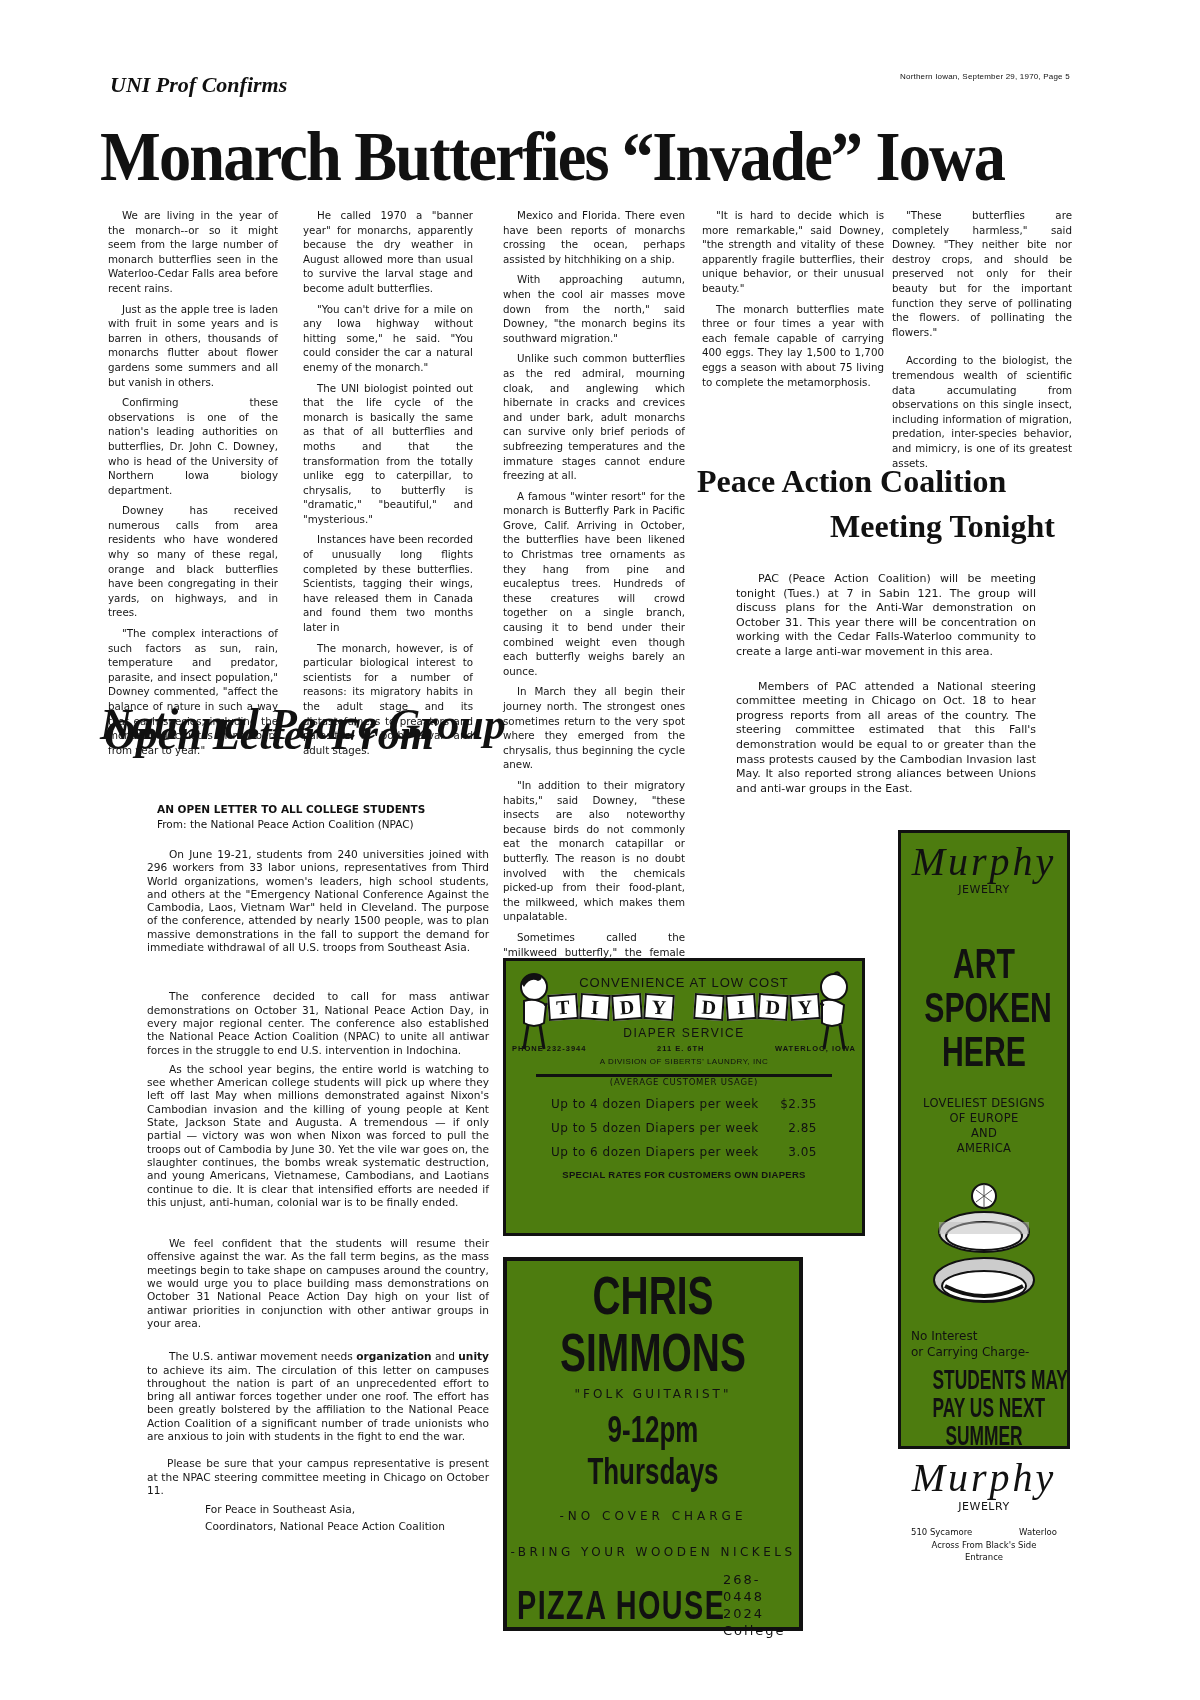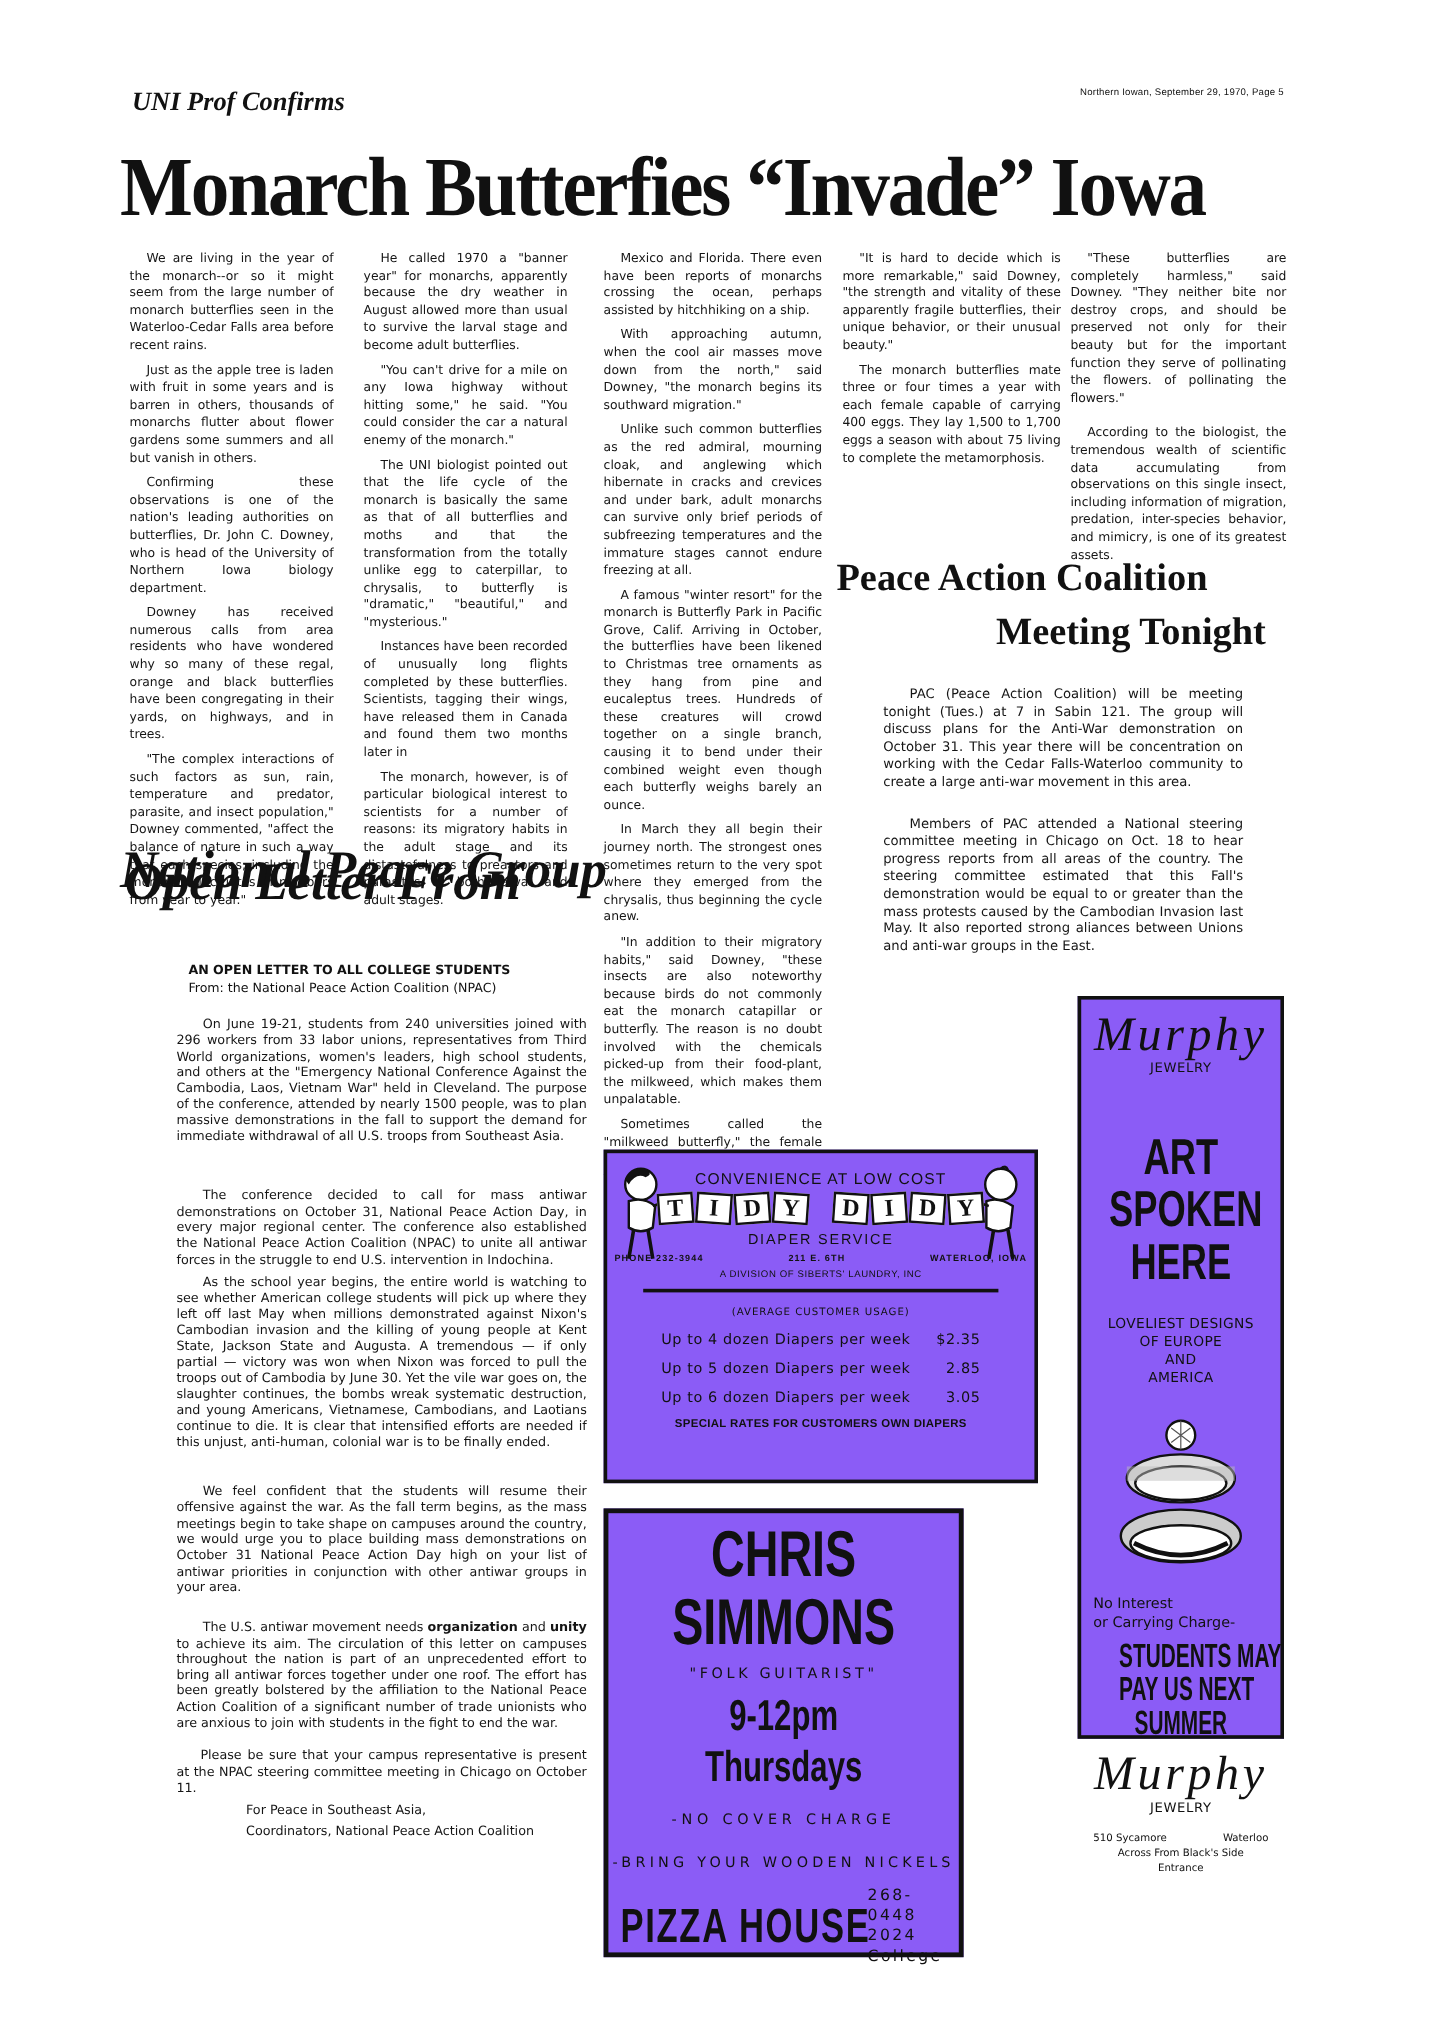--- a/index.html
+++ b/index.html
@@ -7,21 +7,21 @@
   body { position: relative; font-family: "DejaVu Sans", sans-serif; color: #111; }
   .abs { position: absolute; }
   .txt { font-family: "DejaVu Sans", sans-serif; font-size: 10.3px; line-height: 14.6px; text-align: justify; color: #151515; }
   .txt p { text-indent: 14px; margin-bottom: 6px; }
   .kicker { font-family: "Liberation Serif", serif; font-style: italic; font-weight: bold; font-size: 22px; }
   .masthead { font-family: "Liberation Sans", sans-serif; font-size: 8px; letter-spacing: 0.2px; }
   .headline { font-family: "Liberation Serif", serif; font-weight: bold; font-size: 70px; letter-spacing: -2px; line-height: 74px; transform: scaleX(0.92); transform-origin: left top; white-space: nowrap; }
   .open-head { font-family: "Liberation Serif", serif; font-weight: bold; font-style: italic; font-size: 44px; line-height: 50px; white-space: nowrap; }
   .pac-head { font-family: "Liberation Serif", serif; font-weight: bold; font-size: 32px; line-height: 42px; white-space: nowrap; }
   .letter-head { font-family: "DejaVu Sans", sans-serif; font-size: 10.5px; line-height: 15px; }
-  .box { border: 3px solid #111; background: #8b5cf6; }
+  .box { border: 3px solid #111; background: #4d7c0f; }
   .cond { font-family: "Liberation Sans", sans-serif; font-weight: bold; transform: scaleX(0.72); transform-origin: center; display: block; text-align: center; white-space: nowrap; }
   .spaced { letter-spacing: 3px; }
   .center { text-align: center; }
   .murphy-script { font-family: "Liberation Serif", serif; font-style: italic; font-size: 40px; letter-spacing: 3px; text-align: center; }
   .price-row { display: flex; justify-content: space-between; font-size: 12px; letter-spacing: 0.5px; padding: 0 45px; margin-bottom: 10px; }
   .letter-tile { display: inline-block; width: 30px; height: 26px; border: 2px solid #111; font-family: "Liberation Serif", serif; font-weight: bold; font-size: 20px; line-height: 22px; text-align: center; background: #fff; transform: rotate(-4deg); margin: 0 1px; }
   .letter-tile:nth-child(even) { transform: rotate(4deg); }
 </style>
 </head>
 <body>
@@ -118,21 +118,21 @@
     <span class="letter-tile">D</span><span class="letter-tile">I</span><span class="letter-tile">D</span><span class="letter-tile">Y</span>
   </div>
   <div class="center" style="margin-top:6px;font-size:12px;letter-spacing:1.5px;font-family:'Liberation Sans',sans-serif;">DIAPER SERVICE</div>
   <div style="display:flex;justify-content:space-between;padding:4px 6px 0 6px;font-size:7.5px;font-weight:bold;letter-spacing:1px;font-family:'Liberation Sans',sans-serif;">
     <span>PHONE 232-3944</span>
     <span>211 E. 6TH</span>
     <span>WATERLOO, IOWA</span>
   </div>
   <div class="center" style="margin-top:4px;font-size:8px;letter-spacing:0.5px;font-family:'Liberation Sans',sans-serif;">A DIVISION OF SIBERTS' LAUNDRY, INC</div>
   <div style="margin:8px 30px 0 30px;border-top:3px solid #111;"></div>
-  <div class="center" style="margin-top:12px;margin-bottom:10px;font-size:8.5px;letter-spacing:0.8px;">(AVERAGE CUSTOMER USAGE)</div>
+  <div class="center" style="margin-bottom:10px;font-size:8.5px;letter-spacing:0.8px;">(AVERAGE CUSTOMER USAGE)</div>
   <div class="price-row">
       <span>Up to 4 dozen Diapers per week</span>
       <span>$2.35</span>
     </div>
   <div class="price-row">
       <span>Up to 5 dozen Diapers per week</span>
       <span>2.85</span>
     </div>
   <div class="price-row">
       <span>Up to 6 dozen Diapers per week</span>

